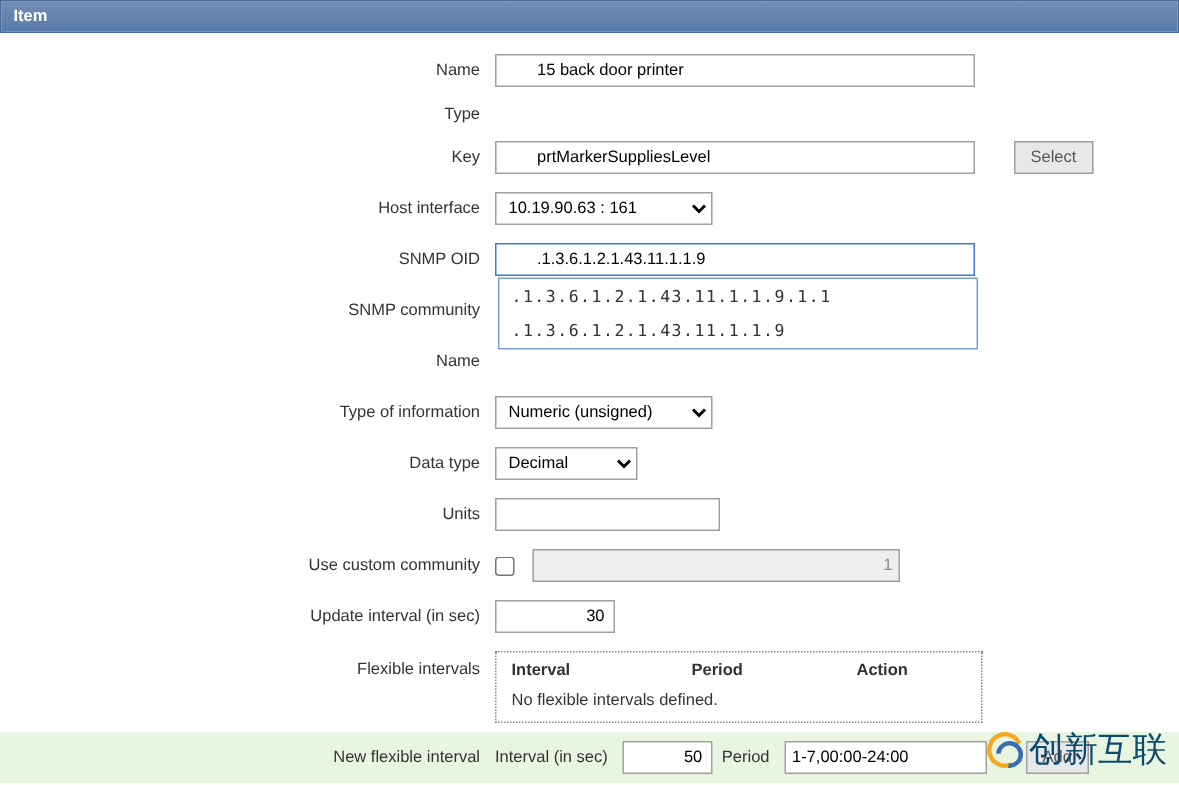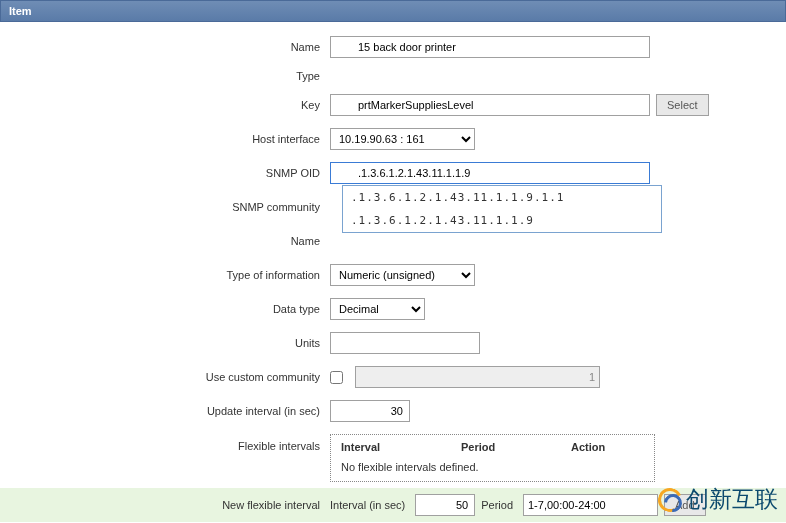--- a/index.html
+++ b/index.html
@@ -13,22 +13,22 @@
     input[type="text"] { border: 1px solid #a0a0a0; padding: 3px 4px; font-family: inherit; font-size: 11px; height: 22px; }
     select { border: 1px solid #a0a0a0; padding: 2px 4px; font-family: inherit; font-size: 11px; height: 22px; background: #fff; }
     input.wide { width: 320px; padding-left: 27px; }
     input.mid { width: 150px; }
     input.small { width: 80px; text-align: right; padding-right: 6px; }
     input.tiny { width: 60px; text-align: right; padding-right: 6px; }
     input.readonly-mult { width: 245px; background: #eee; text-align: right; color: #888; }
     select.wide { width: 150px; }
     select.midw { width: 145px; }
     select.small { width: 95px; }
-    .btn { border: 1px solid #a0a0a0; background: #e8e8e8; padding: 3px 10px; font-family: inherit; font-size: 11px; cursor: pointer; color: #555; height: 22px; }
-    .autocomplete { position: absolute; top: 23px; left: 12px; width: 320px; border: 1px solid #7aa3d0; background: #fff; z-index: 10; }
+    .btn { border: 1px solid #a0a0a0; background: #e8e8e8; padding: 3px 10px; font-family: inherit; font-size: 11px; cursor: pointer; color: #555; height: 22px; margin-left: 20px; }
+    .autocomplete { position: absolute; top: 23px; left: 2px; width: 320px; border: 1px solid #7aa3d0; background: #fff; z-index: 10; }
     .autocomplete-item { padding: 5px 8px; font-family: monospace; font-size: 11px; letter-spacing: 1px; }
     .dotted-box { border: 1px dotted #888; padding: 6px 10px; width: 325px; }
     .flex-head { display: flex; font-weight: bold; margin-bottom: 8px; }
     .flex-head .c1 { width: 120px; }
     .flex-head .c2 { width: 110px; }
     .flex-head .c3 { width: 70px; }
     .no-flex { padding: 0 0 2px 0; }
     .new-flex-row { background: #e8f5e0; display: flex; align-items: center; padding: 6px 0; }
     .inline-lbl { margin-right: 4px; }
     .ck { margin-right: 6px; }

